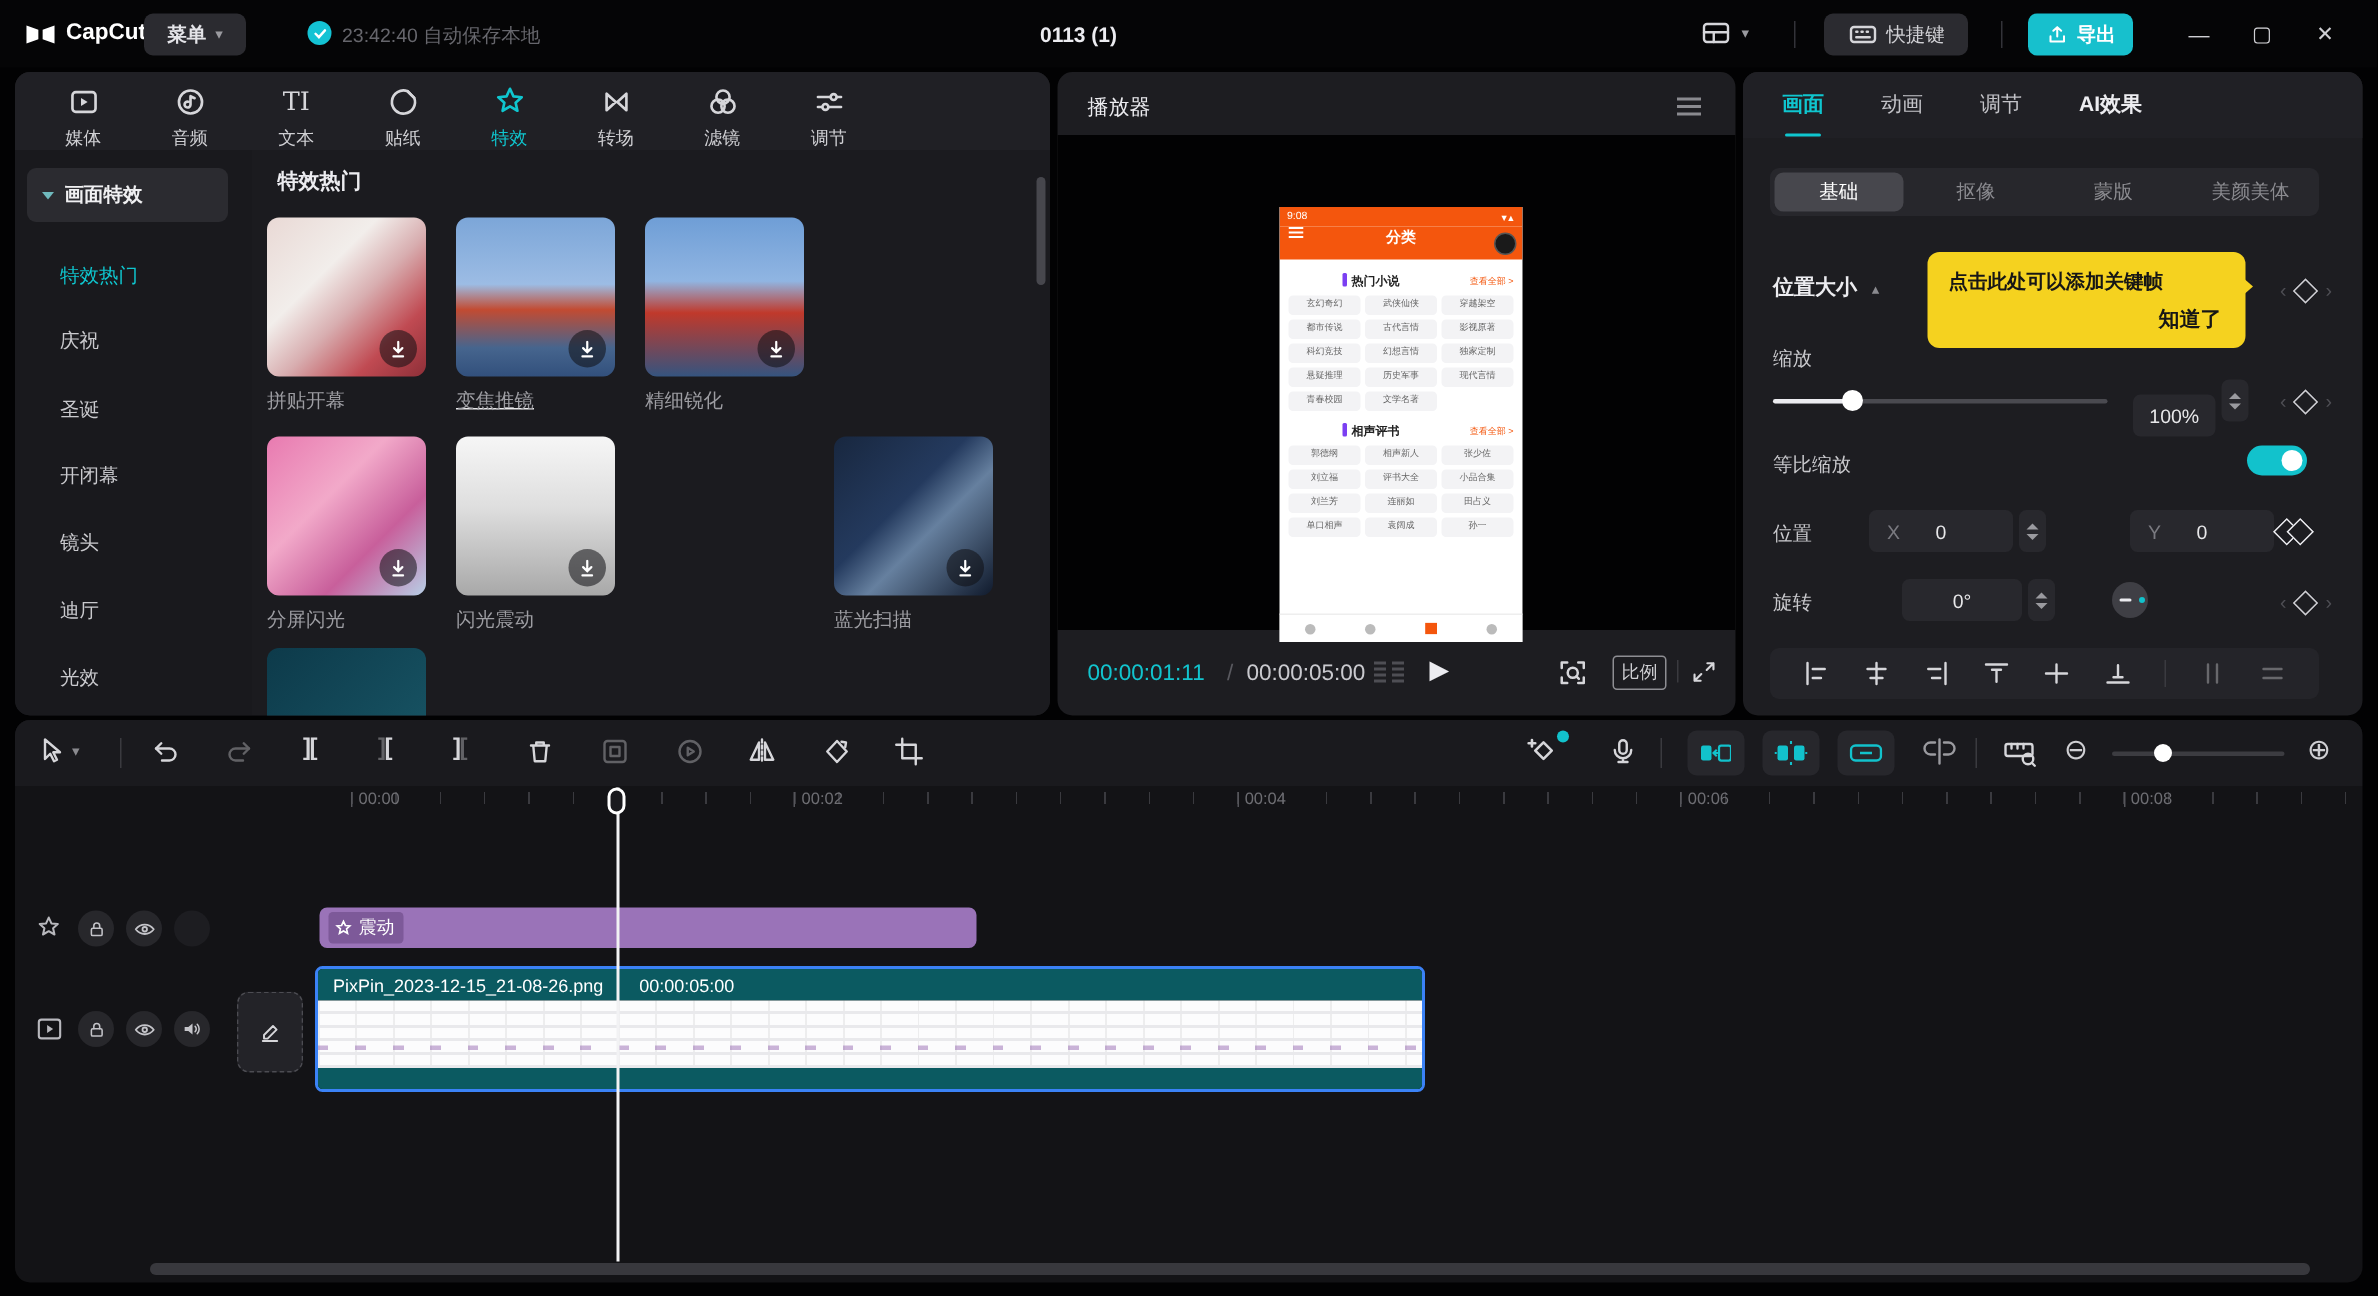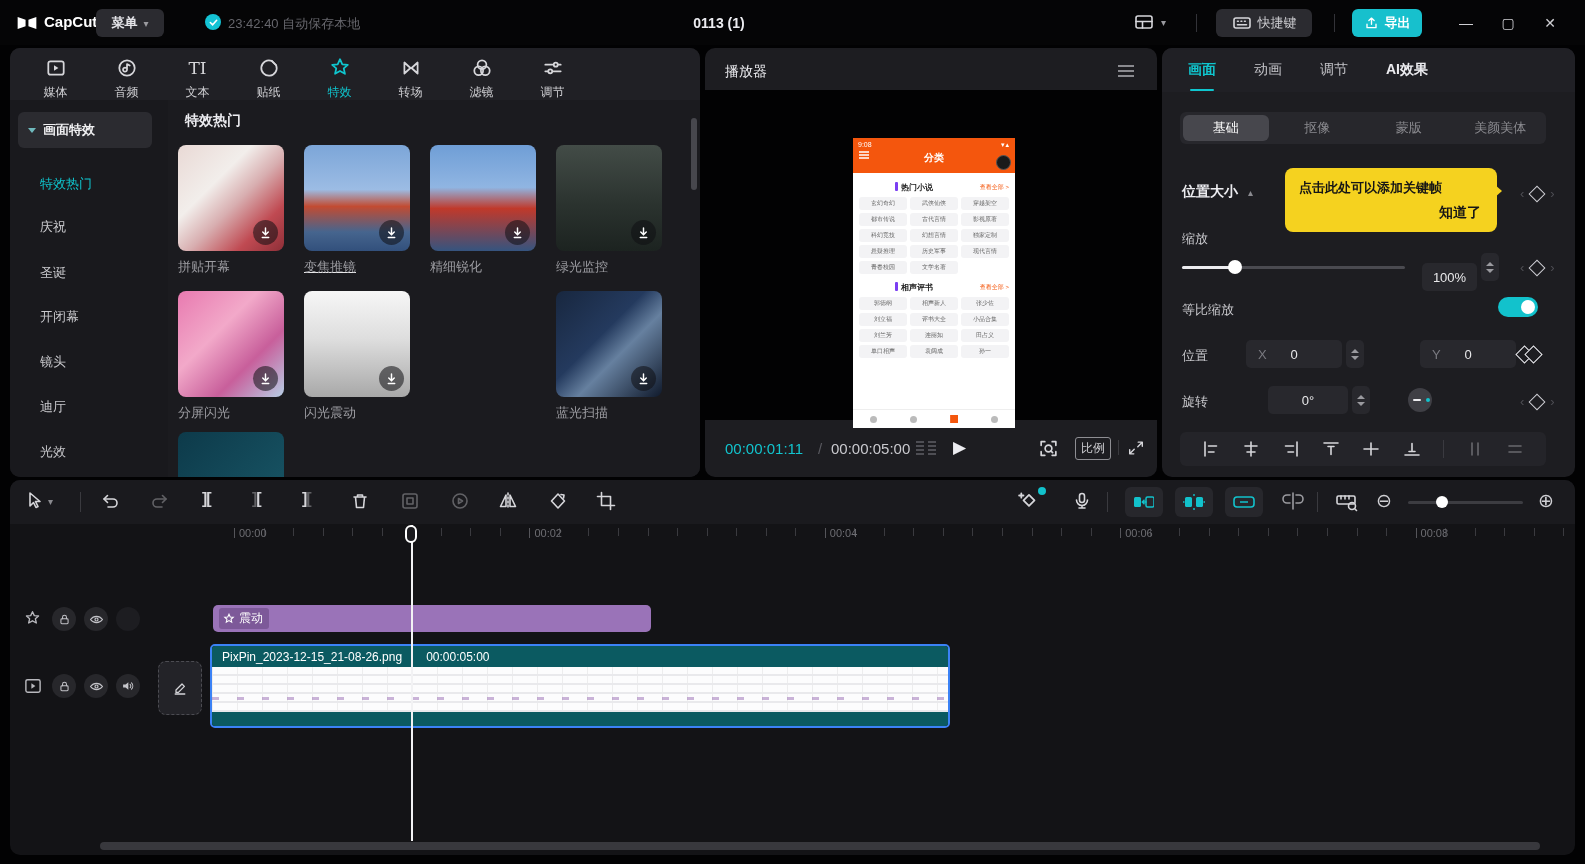--- a/index.html
+++ b/index.html
@@ -211,30 +211,20 @@
       <div class="abs" style="left:262px;top:45px;">
         <div class="card-thumb t3">
             <span class="dl">
               <svg width="11" height="12" viewBox="0 0 12 13" style="stroke:#fff;stroke-width:1.6;fill:none;stroke-linecap:round">
                 <path d="M6 1v7M3 5.5L6 8.5 9 5.5M2.5 11.5h7"></path>
               </svg>
             </span>
           </div>
         <div class="card-label">精细锐化</div>
       </div>
-      <div class="abs" style="left:388px;top:45px;">
-        <div class="card-thumb t4">
-            <span class="dl">
-              <svg width="11" height="12" viewBox="0 0 12 13" style="stroke:#fff;stroke-width:1.6;fill:none;stroke-linecap:round">
-                <path d="M6 1v7M3 5.5L6 8.5 9 5.5M2.5 11.5h7"></path>
-              </svg>
-            </span>
-          </div>
-        <div class="card-label">绿光监控</div>
-      </div>
 
       <div class="abs" style="left:10px;top:191px;">
         <div class="card-thumb t5">
             <span class="dl">
               <svg width="11" height="12" viewBox="0 0 12 13" style="stroke:#fff;stroke-width:1.6;fill:none;stroke-linecap:round">
                 <path d="M6 1v7M3 5.5L6 8.5 9 5.5M2.5 11.5h7"></path>
               </svg>
             </span>
           </div>
         <div class="card-label">分屏闪光</div>

